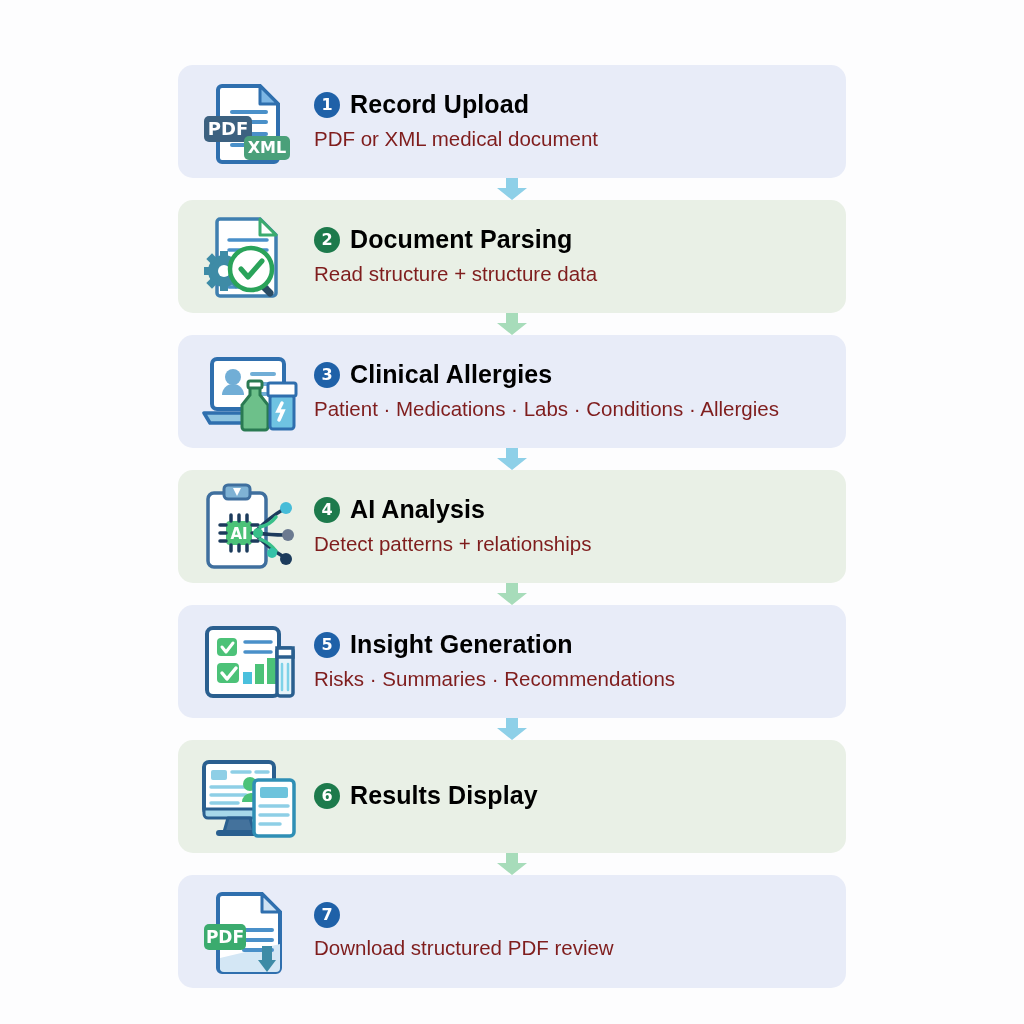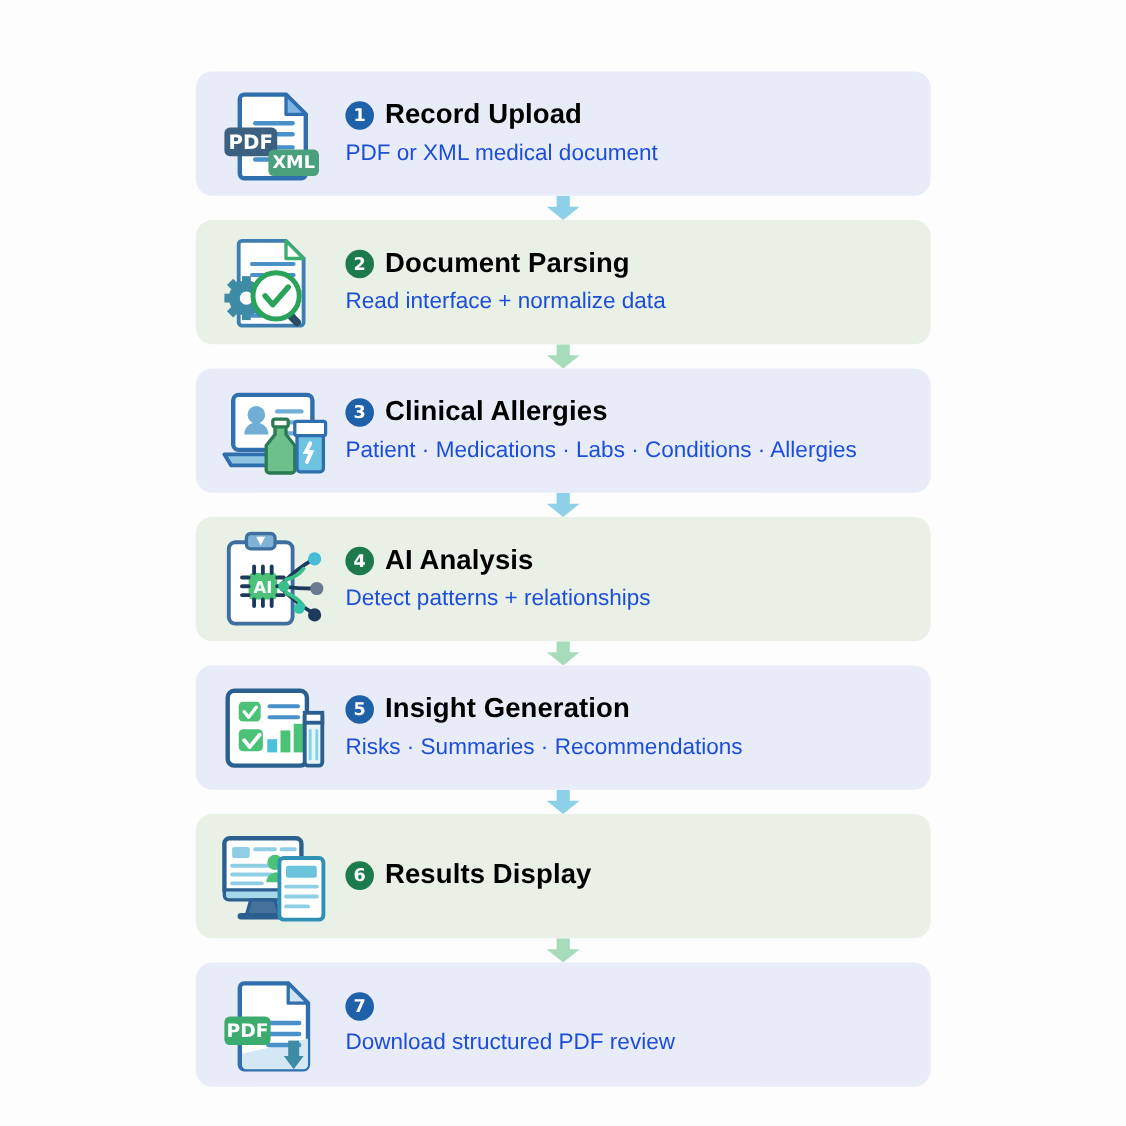--- a/index.html
+++ b/index.html
@@ -79,21 +79,21 @@
 
   .step-title {
     font-size: 25px;
     font-weight: bold;
     color: #000000;
     letter-spacing: 0.1px;
     white-space: nowrap;
   }
   .step-desc {
     font-size: 20.5px;
-    color: #1d4ed8;
+    color: #7f1d1d;
     margin-top: 8px;
     white-space: nowrap;
   }
 
   .connector {
     height: 22px;
     display: flex;
     align-items: center;
     justify-content: center;
   }
@@ -163,21 +163,21 @@
           <line x1="70" y1="80" x2="58" y2="68" stroke="#2a4b63" stroke-width="7" stroke-linecap="round"></line>
           <circle cx="51" cy="56" r="21" fill="#ffffff" stroke="#2aa35a" stroke-width="4.5"></circle>
           <path d="M41 56 l7 8 l14 -16" fill="none" stroke="#2aa35a" stroke-width="5" stroke-linecap="round" stroke-linejoin="round"></path>
         </svg>
       </div>
       <div class="step-text">
         <div class="step-title-row">
           <span class="badge green">2</span>
           <span class="step-title">Document Parsing</span>
         </div>
-        <div class="step-desc">Read interface + normalize data</div>
+        <div class="step-desc">Read structure + structure data</div>
       </div>
     </div>
 
     <div class="connector">
       <svg width="48" height="22" viewBox="0 0 48 22">
         <path d="M18 0 h12 v10 h9 l-15 12 l-15 -12 h9 z" fill="#a7dcba"></path>
       </svg>
     </div>
 
     <div class="step-card blue">

